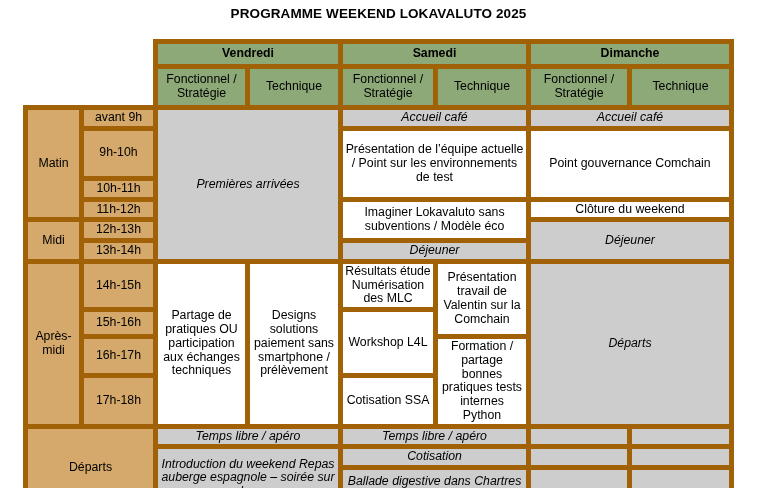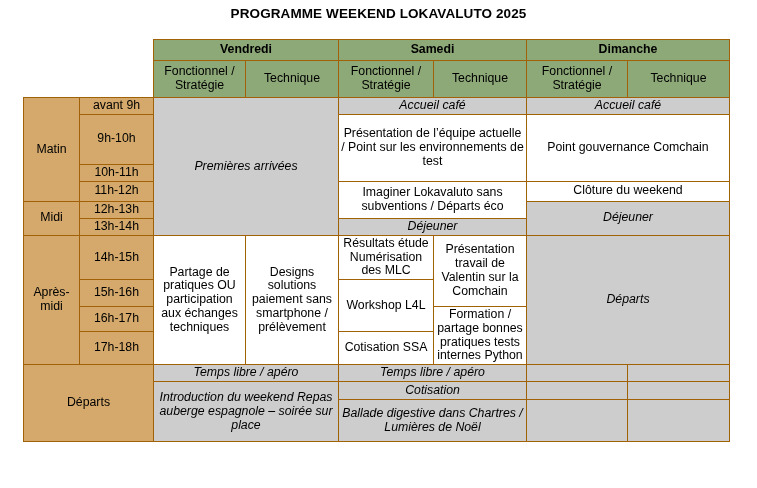--- a/index.html
+++ b/index.html
@@ -32,21 +32,21 @@
   }
   table.schedule {
     position: absolute;
     left: 23px;
     top: 39px;
     border-collapse: collapse;
     table-layout: fixed;
     width: 706px;
   }
   table.schedule td {
-    border: 1px solid #a16207;
+    border: 5px solid #a16207;
     padding: 1px 2px;
     vertical-align: middle;
     text-align: center;
     font-size: 12.3px;
     line-height: 1.12;
     color: #000000;
   }
   
   col.c-period   { width: 56px; }
   col.c-time     { width: 74px; }
@@ -161,21 +161,21 @@
         <td class="white" colspan="2" rowspan="2">Présentation de l’équipe actuelle / Point sur les environnements de test</td>
         <td class="white" colspan="2" rowspan="2">Point gouvernance Comchain</td>
       </tr>
 
       <tr style="height:17px;">
         <td class="tan-time">10h-11h</td>
       </tr>
 
       <tr style="height:20px;">
         <td class="tan-time">11h-12h</td>
-        <td class="white" colspan="2" rowspan="2">Imaginer Lokavaluto sans subventions / Départs éco</td>
+        <td class="white" colspan="2" rowspan="2">Imaginer Lokavaluto sans subventions / Modèle éco</td>
         <td class="white" colspan="2">Clôture du weekend</td>
       </tr>
 
       <tr style="height:17px;">
         <td class="tan" rowspan="2">Midi</td>
         <td class="tan-time">12h-13h</td>
         <td class="grey-i" colspan="2" rowspan="2">Déjeuner</td>
       </tr>
 
       <tr style="height:17px;">

